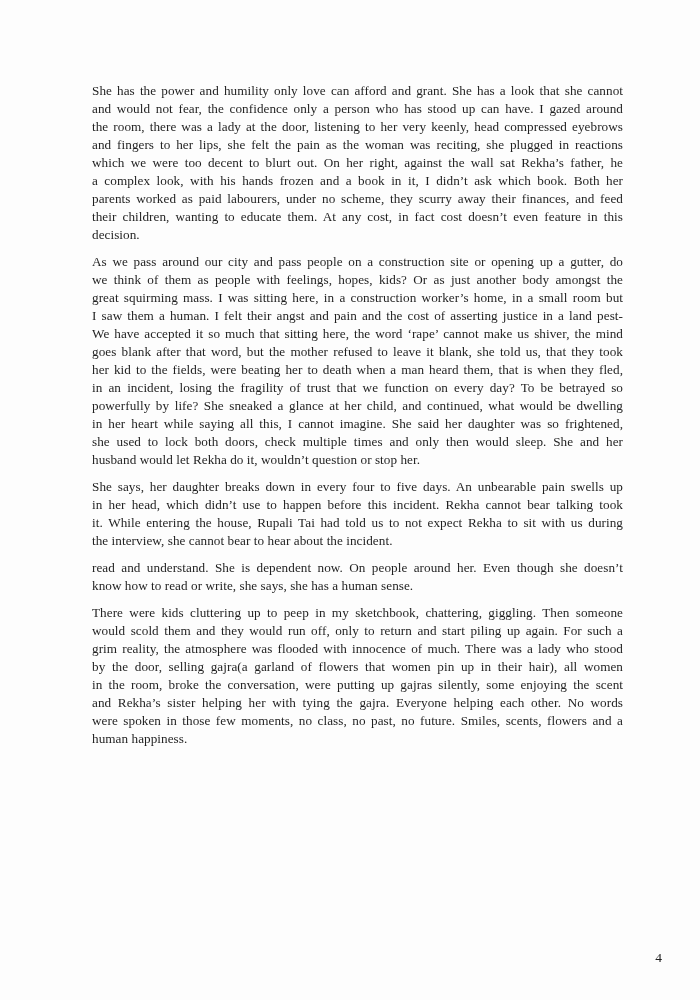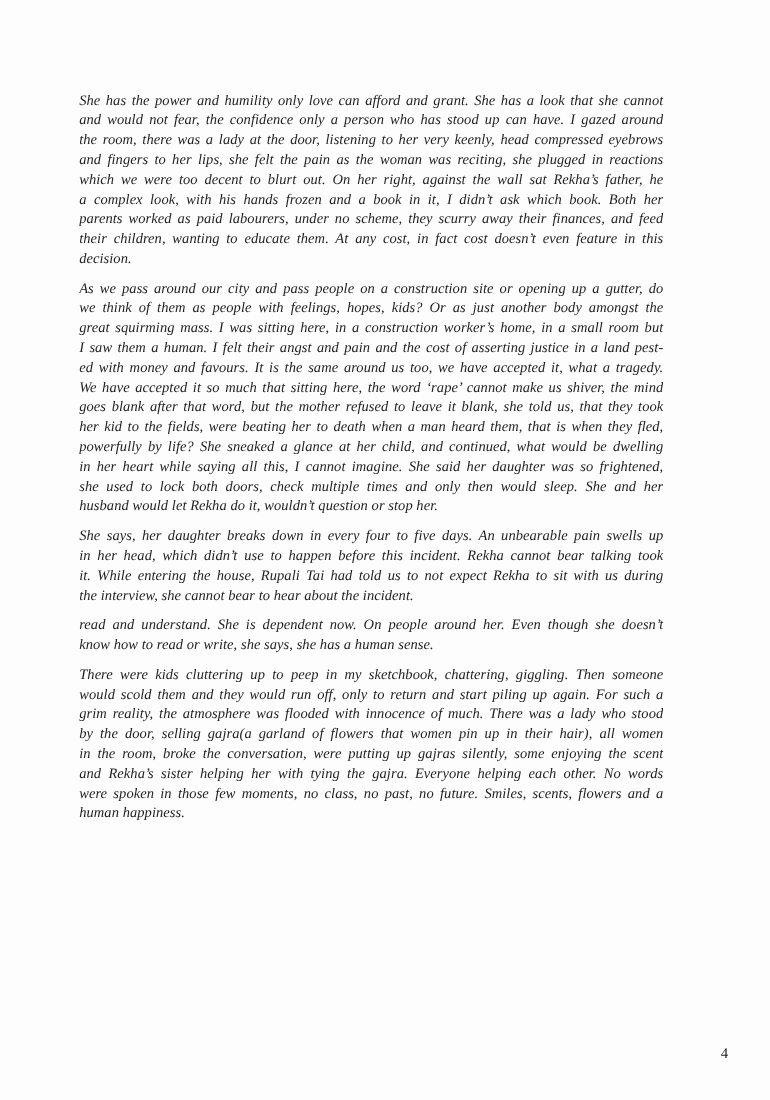--- a/index.html
+++ b/index.html
@@ -11,24 +11,23 @@
     position: relative;
     width: 700px;
     height: 1000px;
     background: #fdfdfd;
     font-family: "Liberation Serif", serif;
     color: #1f1f1f;
     overflow: hidden;
   }
   .text-block {
     position: absolute;
-    left: 72px;
+    left: 92px;
     top: 82px;
     width: 531px;
-    font-style: italic;
   }
   .para {
     margin: 0 0 9px 0;
   }
   .line {
     font-size: 13.2px;
     line-height: 18px;
     height: 18px;
     overflow: hidden;
     text-align: justify;
@@ -61,24 +60,24 @@
         <div class="line">a complex look, with his hands frozen and a book in it, I didn’t ask which book. Both her</div>
         <div class="line">parents worked as paid labourers, under no scheme, they scurry away their finances, and feed</div>
         <div class="line">their children, wanting to educate them. At any cost, in fact cost doesn’t even feature in this</div>
         <div class="line last">decision.</div>
       </div>
       <div class="para">
         <div class="line">As we pass around our city and pass people on a construction site or opening up a gutter, do</div>
         <div class="line">we think of them as people with feelings, hopes, kids? Or as just another body amongst the</div>
         <div class="line">great squirming mass. I was sitting here, in a construction worker’s home, in a small room but</div>
         <div class="line">I saw them a human. I felt their angst and pain and the cost of asserting justice in a land pest-</div>
-        <div class="line">ed with money and favours. It is the same around us too, we have accepted it, what a tragedy.</div>
         <div class="line">We have accepted it so much that sitting here, the word ‘rape’ cannot make us shiver, the mind</div>
         <div class="line">goes blank after that word, but the mother refused to leave it blank, she told us, that they took</div>
         <div class="line">her kid to the fields, were beating her to death when a man heard them, that is when they fled,</div>
+        <div class="line">in an incident, losing the fragility of trust that we function on every day? To be betrayed so</div>
         <div class="line">powerfully by life? She sneaked a glance at her child, and continued, what would be dwelling</div>
         <div class="line">in her heart while saying all this, I cannot imagine. She said her daughter was so frightened,</div>
         <div class="line">she used to lock both doors, check multiple times and only then would sleep. She and her</div>
         <div class="line last">husband would let Rekha do it, wouldn’t question or stop her.</div>
       </div>
       <div class="para">
         <div class="line">She says, her daughter breaks down in every four to five days. An unbearable pain swells up</div>
         <div class="line">in her head, which didn’t use to happen before this incident. Rekha cannot bear talking took</div>
         <div class="line">it. While entering the house, Rupali Tai had told us to not expect Rekha to sit with us during</div>
         <div class="line last">the interview, she cannot bear to hear about the incident.</div>

